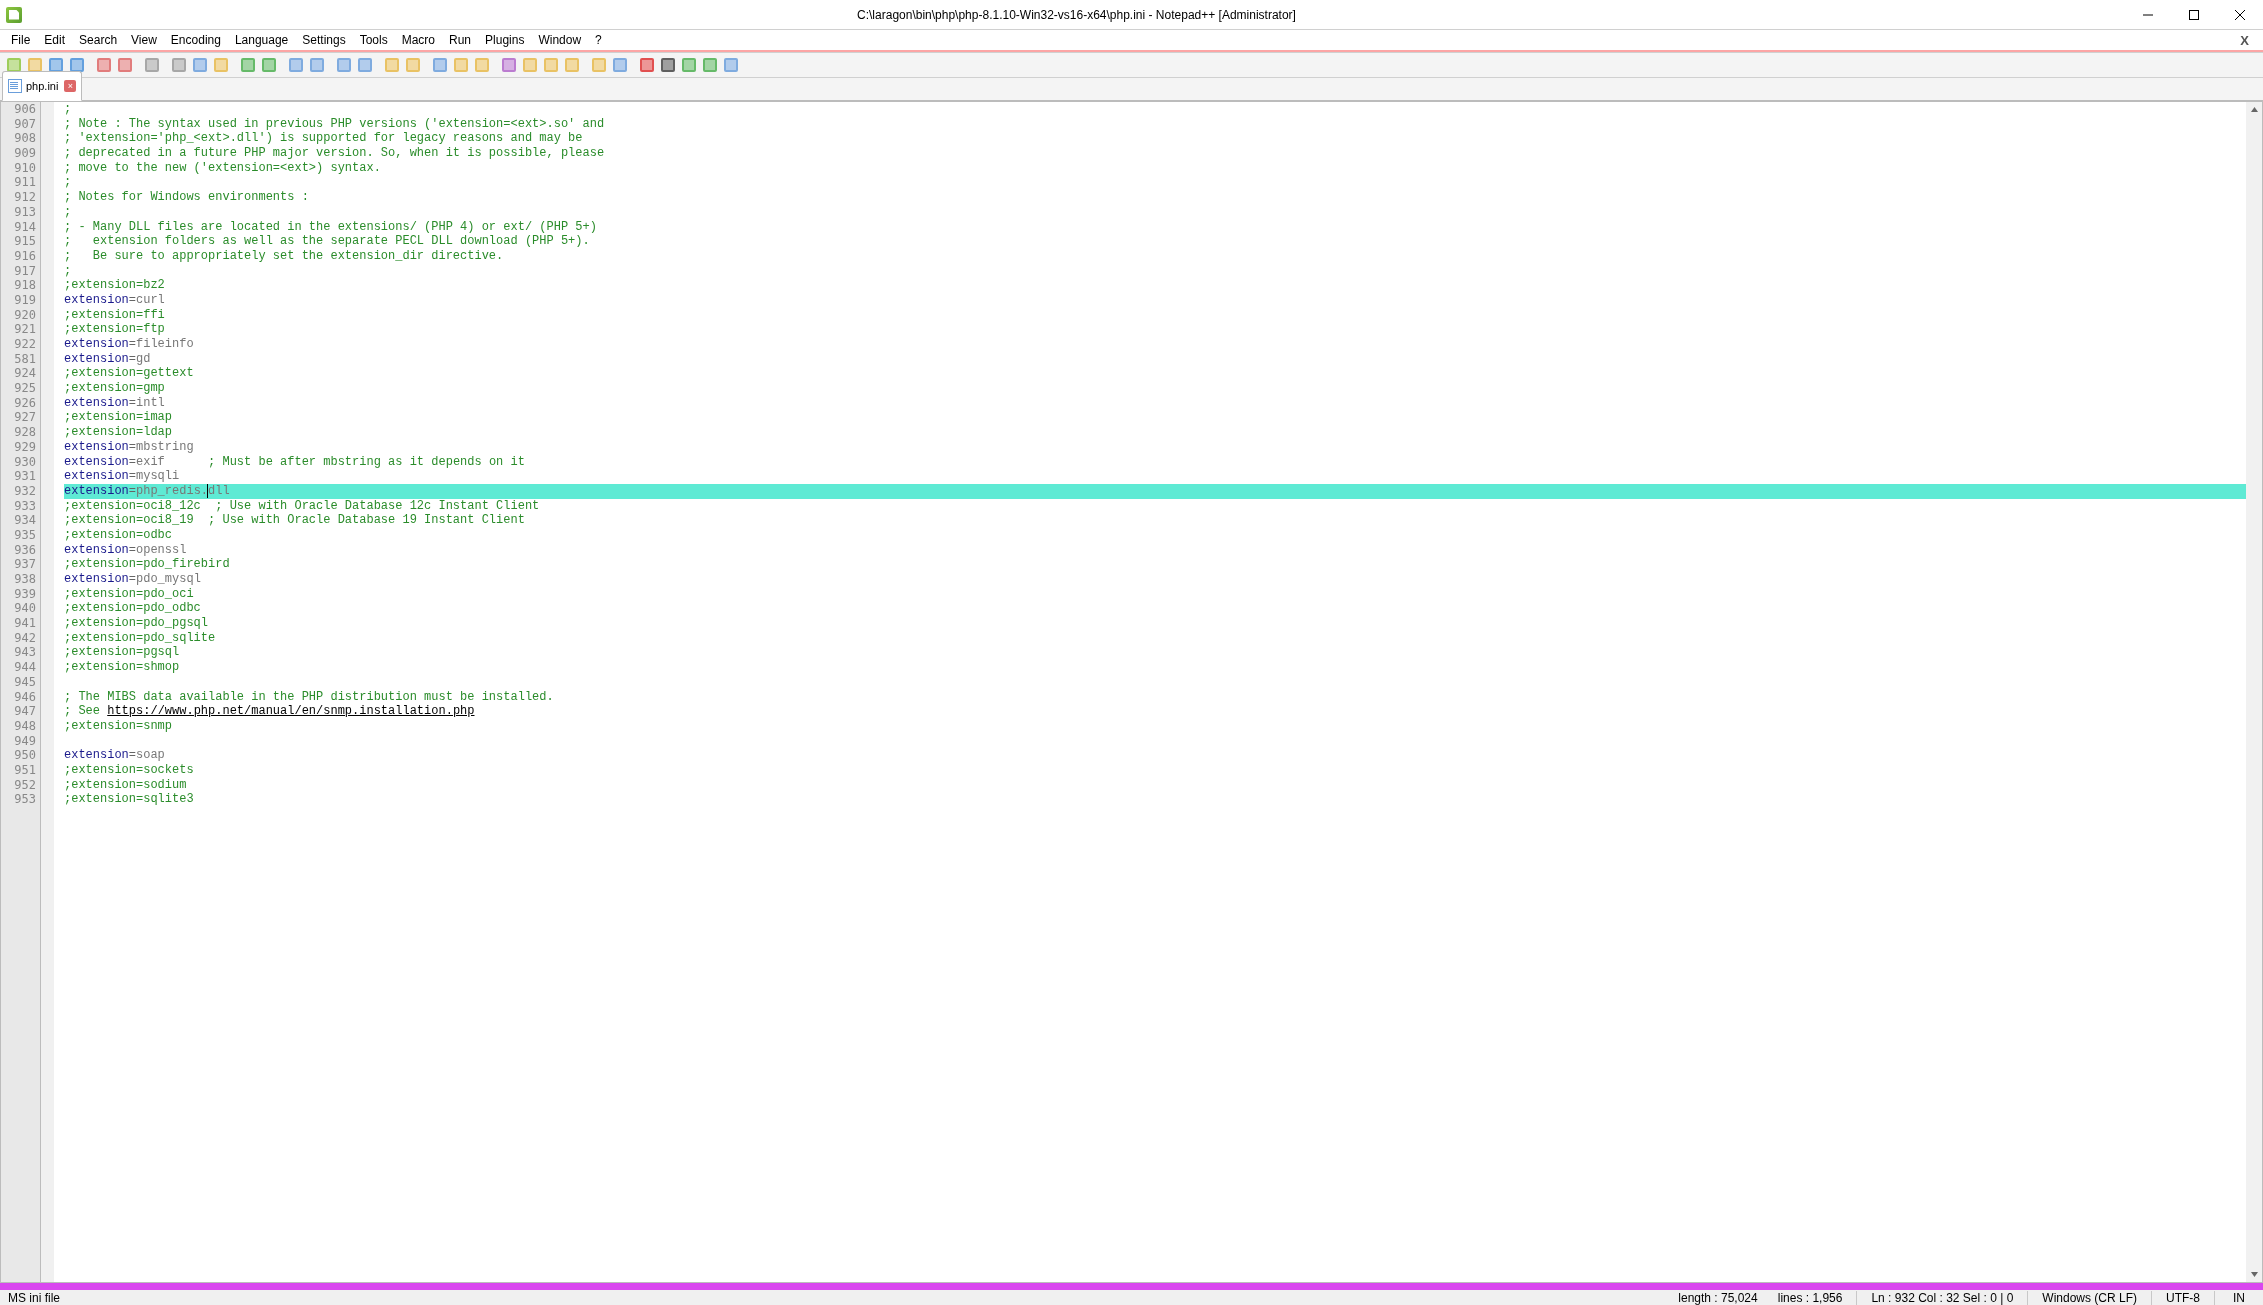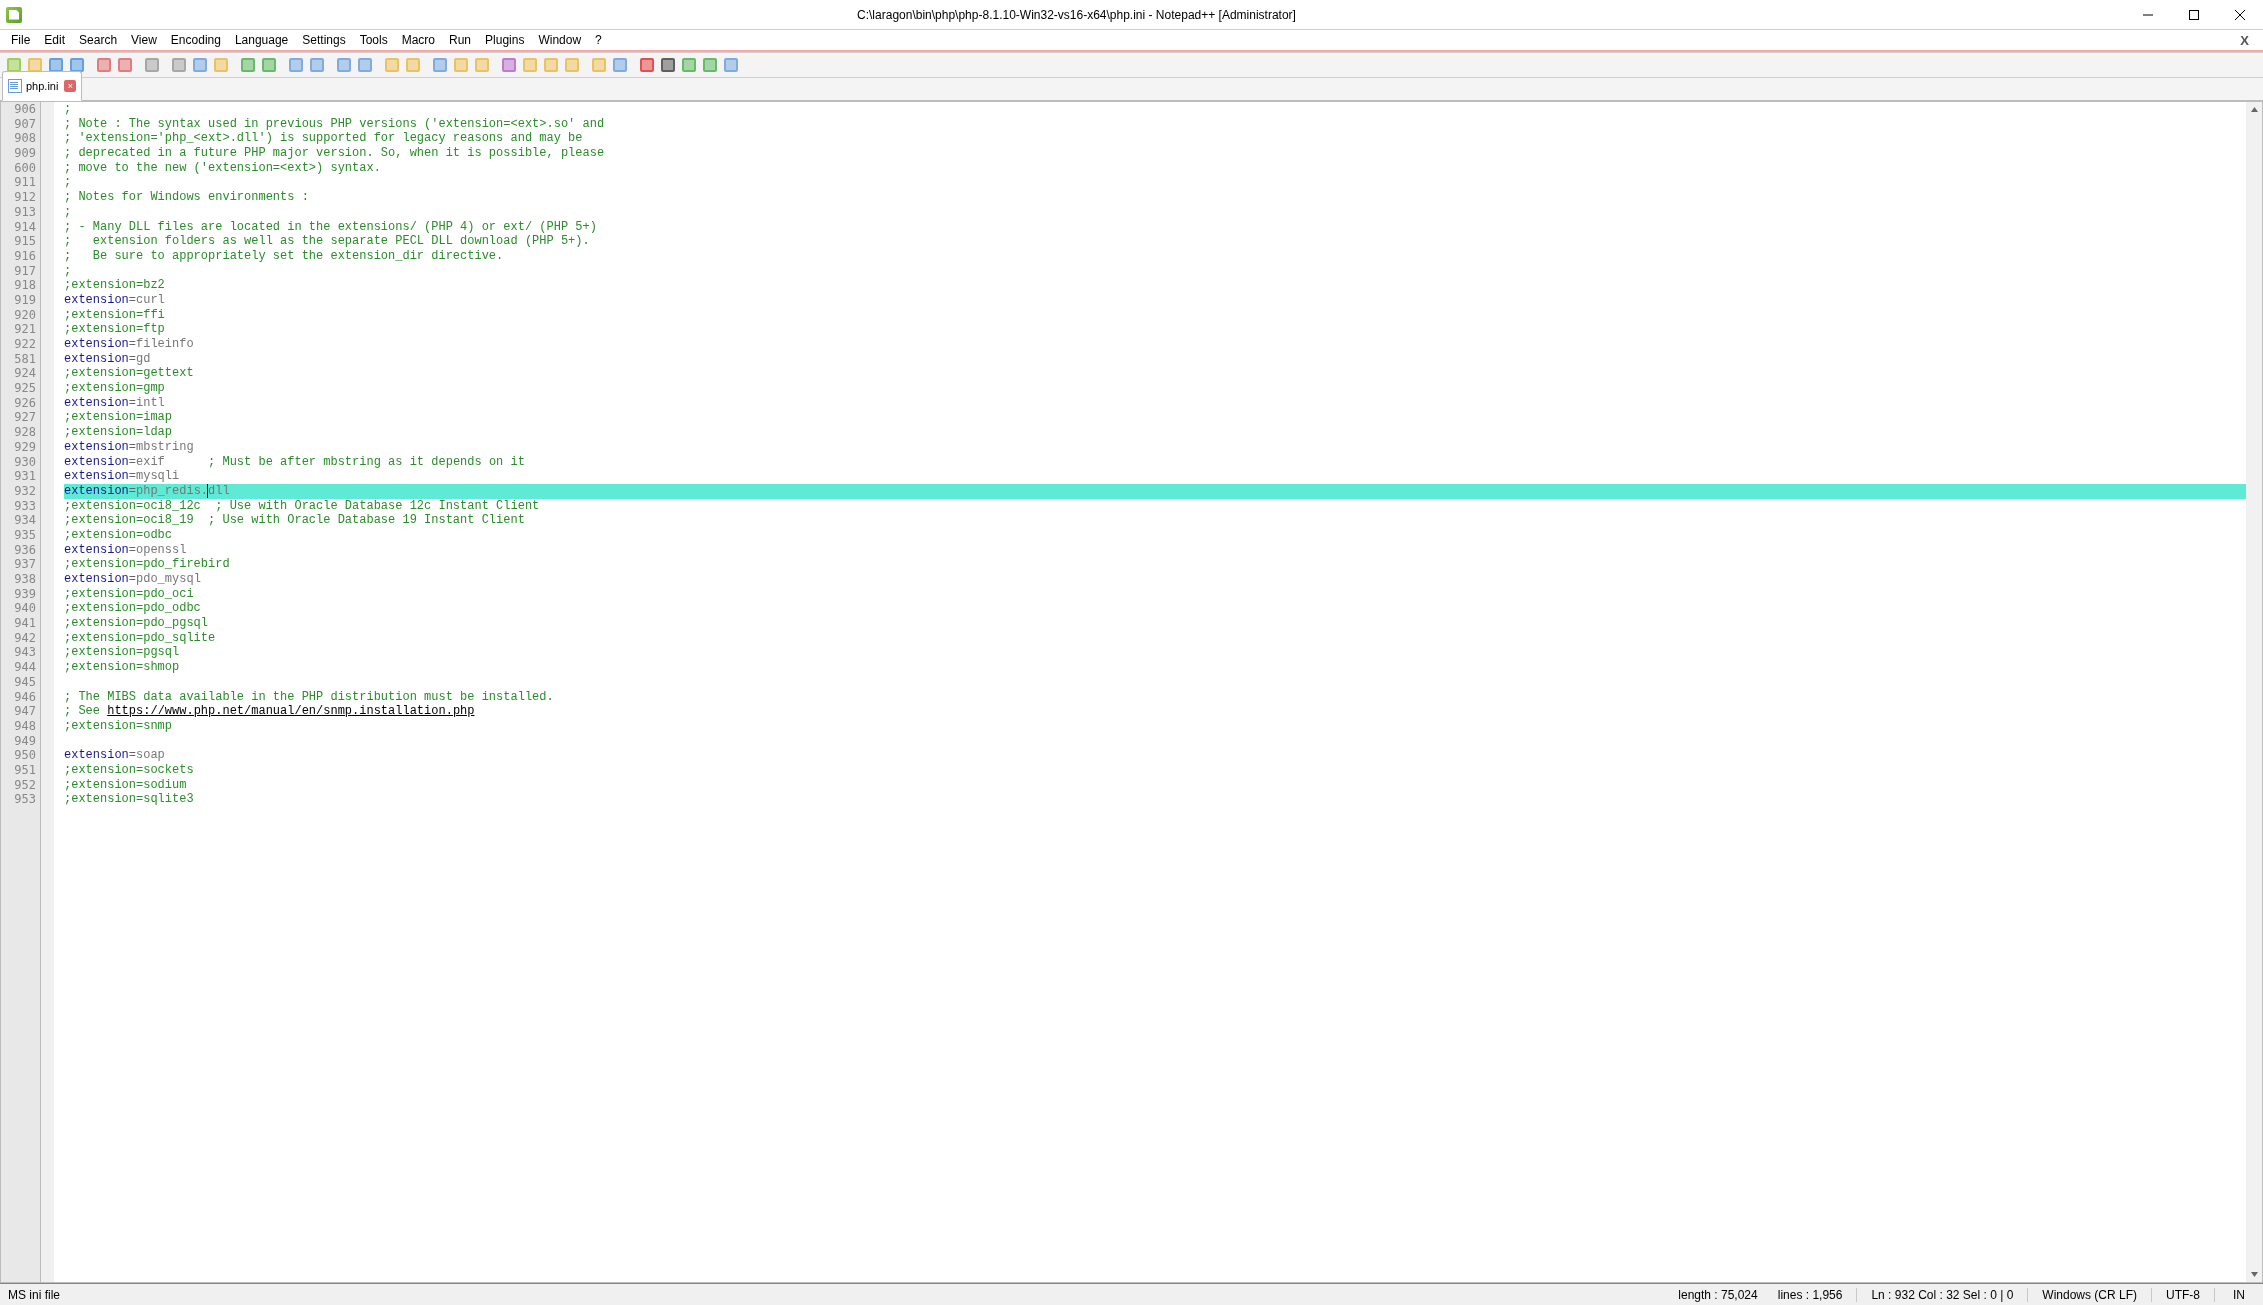--- a/index.html
+++ b/index.html
@@ -46,21 +46,21 @@
   .t-key { color:#1a1a8c; }
   .t-eq { color:#666; }
   .t-val { color:#777; }
   .t-link { color:#000000; text-decoration: underline; }
   .scrollbar-v { width:17px; background:#f1f1f1; display:flex; flex-direction:column; align-items:center; }
   .scrollbar-v .sb-btn { width:17px; height:17px; display:flex; align-items:center; justify-content:center; background:#f1f1f1; }
   .scrollbar-v .sb-track { flex:1; background:#f1f1f1; position:relative; }
   .scrollbar-v .sb-thumb { position:absolute; left:2px; right:2px; top:40%; height:40px; background:#c2c2c2; border-radius:2px; }
 
   
-  .statusbar { display:flex; align-items:center; height: 22px; background:#f0f0f0; border-top:1px solid #d946ef; font-size:12px; padding:0 4px; }
+  .statusbar { display:flex; align-items:center; height: 22px; background:#f0f0f0; border-top:7px solid #d946ef; font-size:12px; padding:0 4px; }
   .statusbar .sb-sep { width:1px; height:14px; background:#c8c8c8; margin:0 4px; }
   .statusbar .sb-cell { padding:0 10px; }
   .statusbar .sb-left { flex:1; padding-left:4px; }
 
   .caret { border-left: 1px solid #000; margin-left:-1px; }
 
   .ln-num { display:block; height:14.7px; }
 </style>
 </head>
 <body>
@@ -319,21 +319,21 @@
     <div class="tab-close">×</div>
   </div>
 </div>
 
 <div class="editor-wrap">
   <div class="gutter">
       <span class="ln-num">906</span>
       <span class="ln-num">907</span>
       <span class="ln-num">908</span>
       <span class="ln-num">909</span>
-      <span class="ln-num">600</span>
+      <span class="ln-num">910</span>
       <span class="ln-num">911</span>
       <span class="ln-num">912</span>
       <span class="ln-num">913</span>
       <span class="ln-num">914</span>
       <span class="ln-num">915</span>
       <span class="ln-num">916</span>
       <span class="ln-num">917</span>
       <span class="ln-num">918</span>
       <span class="ln-num">919</span>
       <span class="ln-num">920</span>

